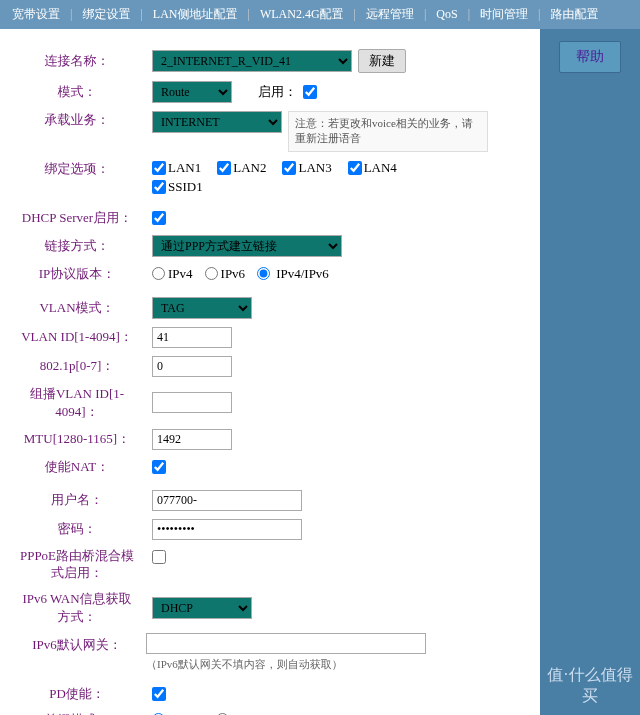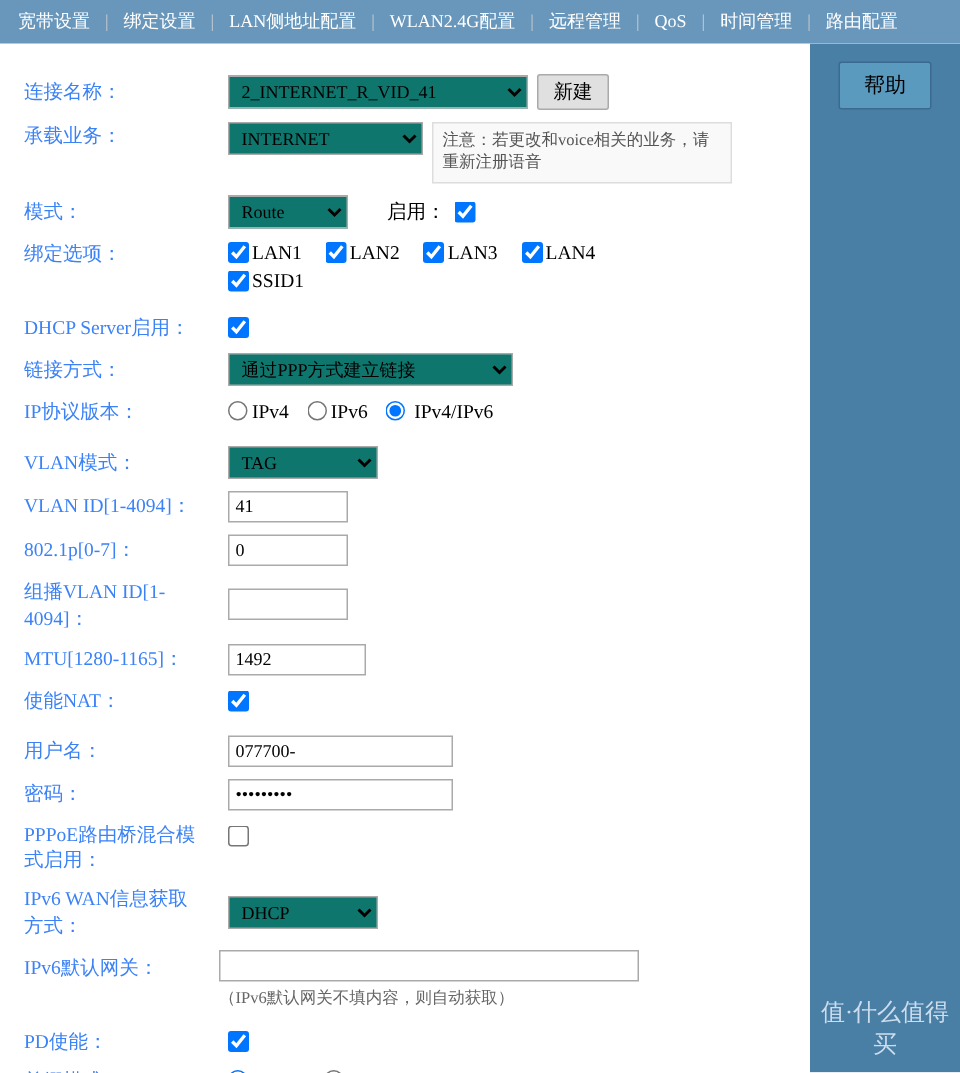--- a/index.html
+++ b/index.html
@@ -44,21 +44,21 @@
       width: 100px;
       background: #4a7fa5;
       display: flex;
       flex-direction: column;
       align-items: center;
       padding-top: 8px;
       flex-shrink: 0;
     }
     .help-btn {
       background: #5a9abf;
-      color: #000000;
+      color: #4c1d95;
       border: 1px solid #3a6a8f;
       padding: 6px 16px;
       font-size: 14px;
       cursor: pointer;
       margin-top: 4px;
       border-radius: 2px;
     }
     .watermark {
       margin-top: auto;
       margin-bottom: 8px;
@@ -88,24 +88,24 @@
       height: 13px;
     }
     .row {
       display: flex;
       align-items: center;
       gap: 6px;
       padding: 4px 0;
     }
     .lbl {
       width: 130px;
-      text-align: left;
+      text-align: center;
       flex-shrink: 0;
       padding-right: 8px;
-      color: #3b82f6;
+      color: #701a75;
     }
     .note-box {
       font-size: 11px;
       color: #555;
       border: 1px solid #ddd;
       padding: 4px 6px;
       background: #f9f9f9;
       max-width: 200px;
       line-height: 1.4;
     }
@@ -162,35 +162,35 @@
   <div class="content">
 
     <div class="row" style="margin-top:4px;">
       <div class="lbl">连接名称：</div>
       <select style="width:200px;">
         <option>2_INTERNET_R_VID_41</option>
       </select>
       <button class="new-btn">新建</button>
     </div>
 
+    <div class="row">
+      <div class="lbl">模式：</div>
+      <select style="width:80px;">
+        <option>Route</option>
+      </select>
+      <span style="margin-left:20px;">启用：</span>
+      <input type="checkbox" checked="" style="">
+    </div>
+
     <div class="row" style="align-items:flex-start;">
       <div class="lbl">承载业务：</div>
       <select style="width:130px;">
         <option>INTERNET</option>
       </select>
       <div class="note-box">注意：若更改和voice相关的业务，请重新注册语音</div>
-    </div>
-
-    <div class="row">
-      <div class="lbl">模式：</div>
-      <select style="width:80px;">
-        <option>Route</option>
-      </select>
-      <span style="margin-left:20px;">启用：</span>
-      <input type="checkbox" checked="" style="">
     </div>
 
     <div class="row" style="align-items:flex-start;">
       <div class="lbl">绑定选项：</div>
       <div style="display:flex;flex-direction:column;gap:3px;">
         <div style="display:flex;gap:10px;align-items:center;">
           <div class="checkbox-item">
             <input type="checkbox" checked="" style="">
             <label>LAN1</label>
           </div>
@@ -267,21 +267,21 @@
       <input type="text" style="width: 80px;" value="0">
     </div>
 
     <div class="row">
       <div class="lbl">组播VLAN ID[1-4094]：</div>
       <input type="text" style="width: 80px;">
     </div>
 
     <div class="row">
       <div class="lbl">MTU[1280-1165]：</div>
-      <input type="text" style="width: 92px;" value="1492">
+      <input type="text" style="width: 80px;" value="1492">
     </div>
 
     <div class="row">
       <div class="lbl">使能NAT：</div>
       <input type="checkbox" checked="" style="">
     </div>
 
     <div class="section-gap"></div>
 
     <div class="row">

